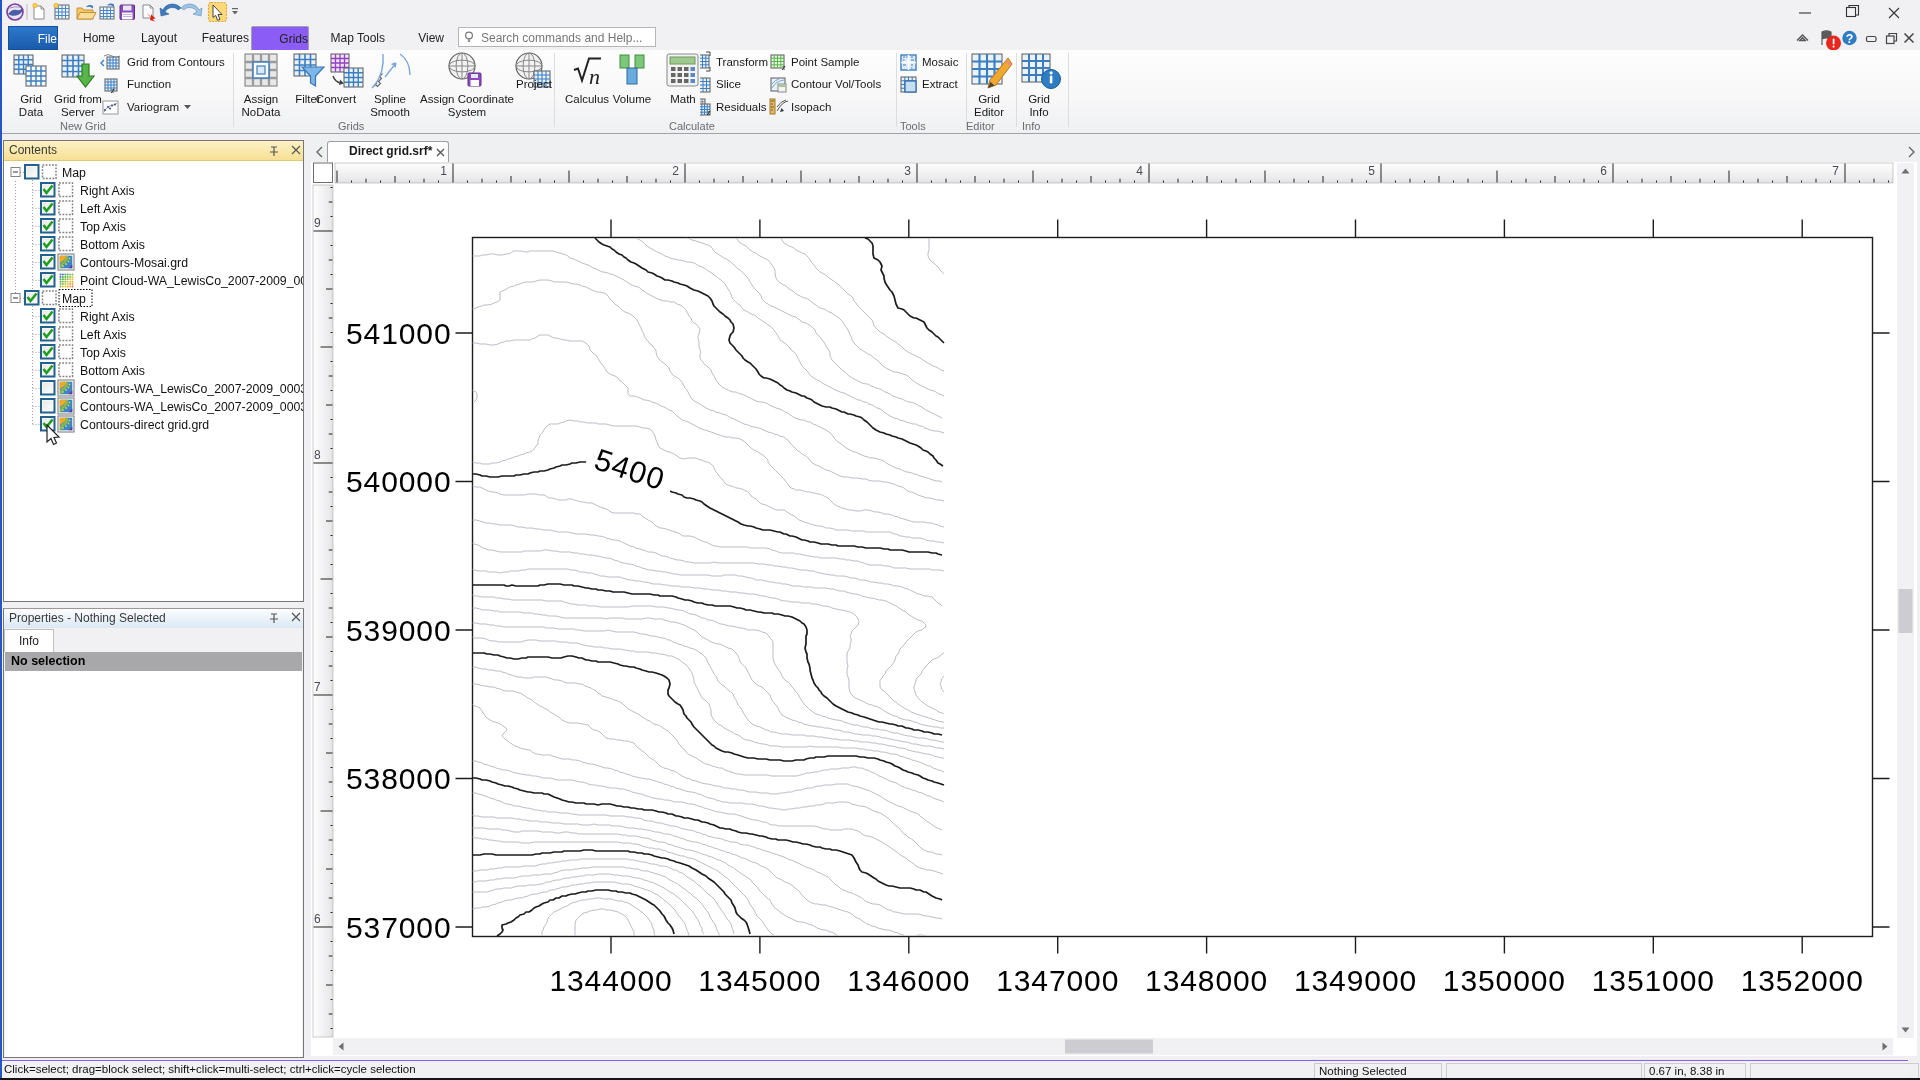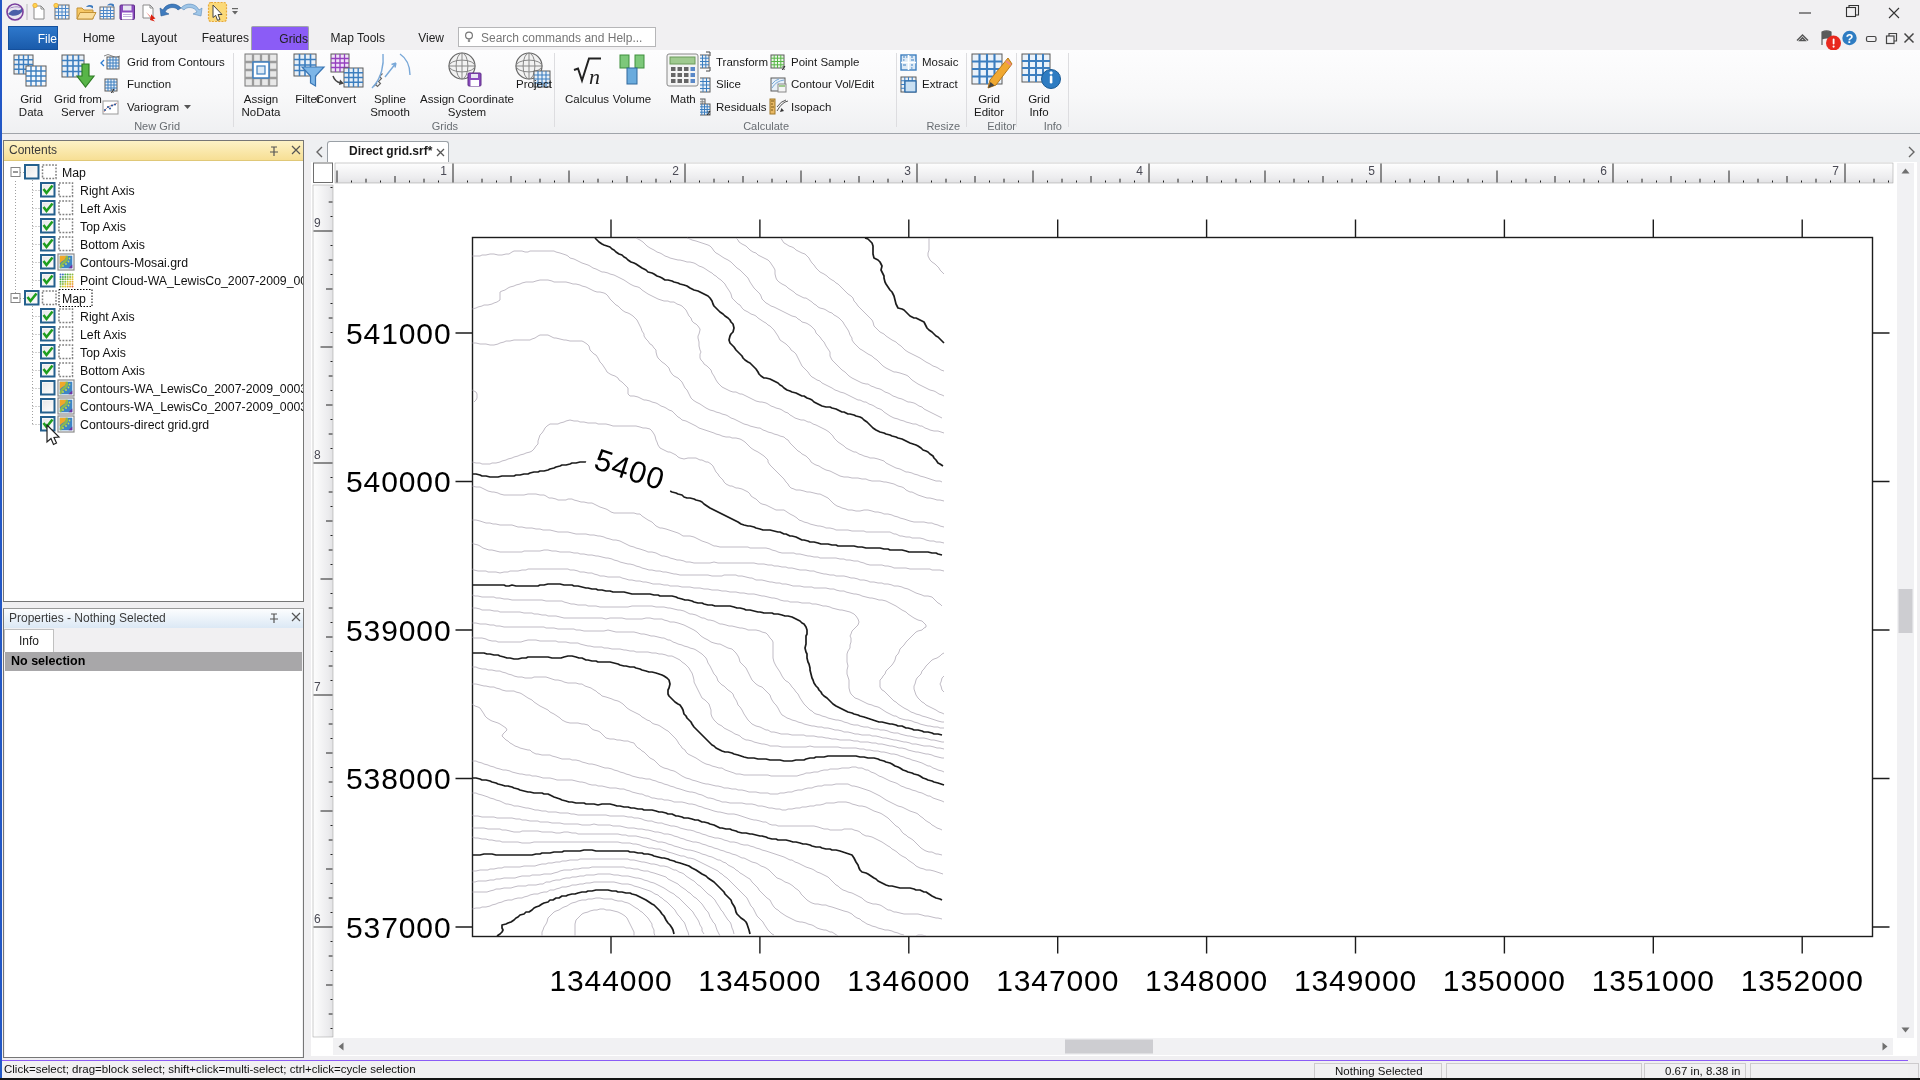--- a/index.html
+++ b/index.html
@@ -1,28 +1,28 @@
 <!DOCTYPE html>
 <html><head><meta charset="utf-8"><style>
 *{margin:0;padding:0;box-sizing:border-box}
 html,body{width:1920px;height:1080px;overflow:hidden;font-family:"Liberation Sans",sans-serif;background:#f0eff1}
 .abs{position:absolute}
 #titlebar{position:absolute;left:0;top:0;width:1920px;height:24px;background:#f1f0f2}
 #title{position:absolute;left:112px;top:5px;width:1808px;text-align:center;font-size:12px;color:#1a1a1a}
 #tabrow{position:absolute;left:0;top:24px;width:1920px;height:26px;background:#f1f0f2}
 .rtab{position:absolute;top:2px;height:24px;line-height:24px;font-size:12px;color:#222;text-align:right}
 #ribbon{position:absolute;left:0;top:50px;width:1920px;height:84px;background:linear-gradient(#fdfdfe,#f8f8f9 55%,#eff0f2);border-bottom:1px solid #a0a4aa}
-.glabel{position:absolute;top:70px;font-size:11px;color:#686d72;text-align:right}
+.glabel{position:absolute;top:70px;font-size:11px;color:#686d72;text-align:left}
 .gsep{position:absolute;top:3px;height:74px;width:1px;background:#dddde0}
 .biglbl{position:absolute;font-size:11.5px;color:#191919;text-align:center;line-height:13px}
 .smalllbl{position:absolute;font-size:11.5px;color:#191919;height:17px;line-height:17px;white-space:nowrap}
 #statusbar{position:absolute;left:0;top:1060px;width:1908px;height:18px;background:#f1f0f2;border-top:1px solid #8b5cf6;font-size:11.5px;color:#111}
 #blackstrip{position:absolute;left:0;top:1078px;width:1920px;height:2px;background:#141414}
 #bluestrip{position:absolute;left:0;top:0;width:2px;height:1078px;background:#2257c5;z-index:50}
-.sbox{position:absolute;top:2px;height:16px;border:1px solid #cdcbcd;border-bottom:none;font-size:11.5px;line-height:15px;padding-left:20px;color:#111}
+.sbox{position:absolute;top:2px;height:16px;border:1px solid #cdcbcd;border-bottom:none;font-size:11.5px;line-height:15px;padding-left:4px;color:#111}
 </style></head><body>
 
 <div id="titlebar">
 <svg class="abs" style="left:0;top:0" width="250" height="24" viewBox="0 0 250 24">
 
   <circle cx="15" cy="12" r="8" fill="#e9e4ef" stroke="#7a3f9d" stroke-width="1.6"></circle>
   <path d="M8 14 C11 10 14 9 17 10 C20 11 21 9 22 8 L22 12 C19 16 12 17 8 14 Z" fill="#4b5fa8"></path>
   <path d="M9 9 C12 6 18 6 21 8 C18 7 12 7 9 9 Z" fill="#8a6ab0"></path>
   <rect x="26.5" y="4" width="1" height="16" fill="#b9b9bb"></rect>
 
@@ -271,27 +271,27 @@
 <div class="biglbl" style="left:497px;top:28px;width:74px">Project</div>
 <div class="glabel" style="left:338px;width:120px">Grids</div>
 <div class="gsep" style="left:554px"></div>
 <div class="biglbl" style="left:550px;top:43px;width:74px">Calculus</div>
 <div class="biglbl" style="left:595px;top:43px;width:74px">Volume</div>
 <div class="biglbl" style="left:646px;top:43px;width:74px">Math</div>
 <div class="smalllbl" style="left:716px;top:4px">Transform</div>
 <div class="smalllbl" style="left:716px;top:26px">Slice</div>
 <div class="smalllbl" style="left:716px;top:49px">Residuals</div>
 <div class="smalllbl" style="left:791px;top:4px">Point Sample</div>
-<div class="smalllbl" style="left:791px;top:26px">Contour Vol/Edit</div>
+<div class="smalllbl" style="left:791px;top:26px">Contour Vol/Tools</div>
 <div class="smalllbl" style="left:791px;top:49px">Isopach</div>
 <div class="glabel" style="left:669px;width:120px">Calculate</div>
 <div class="gsep" style="left:896px"></div>
 <div class="smalllbl" style="left:922px;top:4px">Mosaic</div>
 <div class="smalllbl" style="left:922px;top:26px">Extract</div>
-<div class="glabel" style="left:900px;width:60px">Resize</div>
+<div class="glabel" style="left:900px;width:60px">Tools</div>
 <div class="gsep" style="left:966px"></div>
 <div class="biglbl" style="left:952px;top:43px;width:74px">Grid<br>Editor</div>
 <div class="glabel" style="left:966px;width:50px">Editor</div>
 <div class="gsep" style="left:1016px"></div>
 <div class="biglbl" style="left:1002px;top:43px;width:74px">Grid<br>Info</div>
 <div class="glabel" style="left:1022px;width:40px">Info</div>
 <div class="gsep" style="left:1068px"></div>
 </div>
 <div class="abs" style="left:3px;top:140px;width:301px;height:462px;background:#fff;border:1px solid #767676">
 <div class="abs" style="left:0;top:0;width:299px;height:20px;background:linear-gradient(#fdf2c6,#f7df94);border-bottom:1px solid #e0c878">

